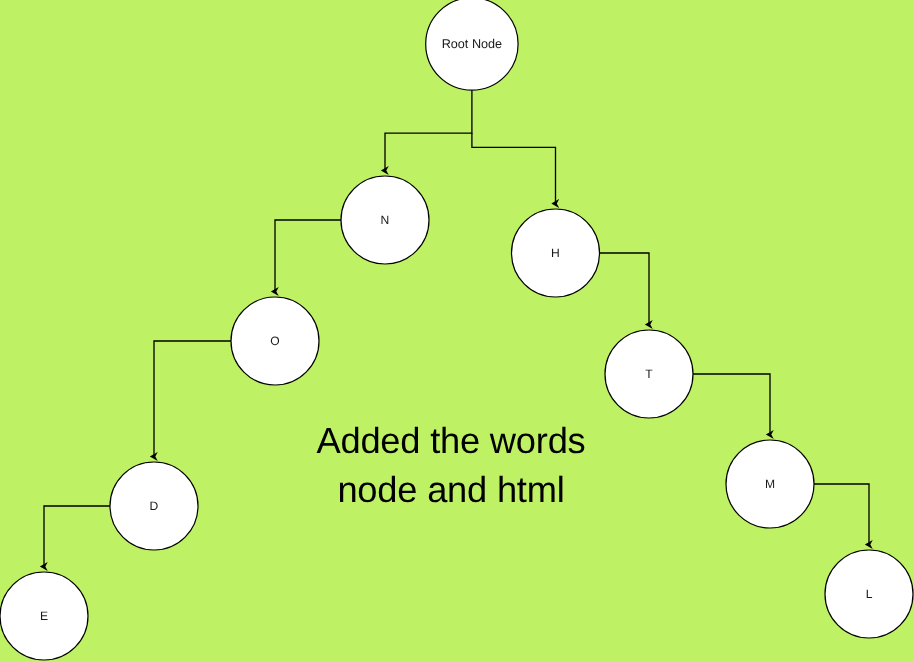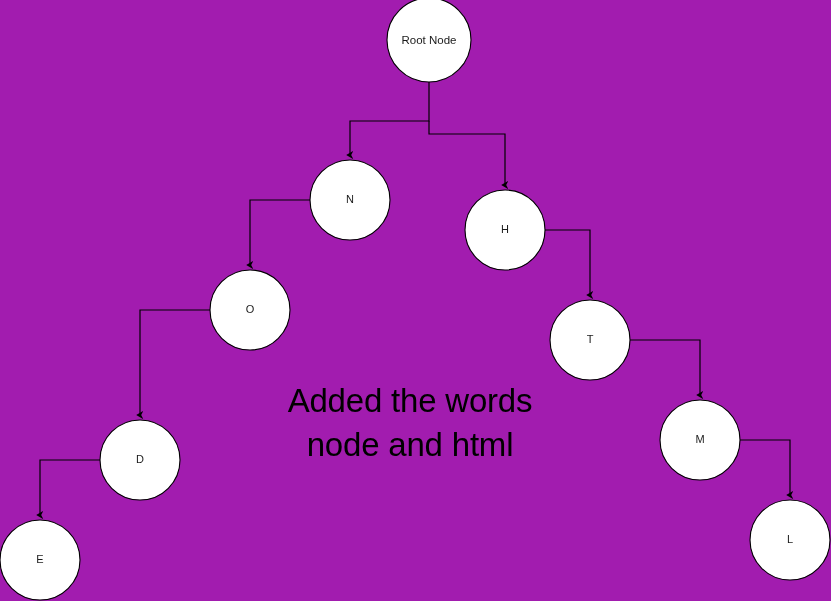--- a/index.html
+++ b/index.html
@@ -8,21 +8,21 @@
     padding: 0;
     background: #ffffff;
   }
   body {
     font-family: "Liberation Sans", sans-serif;
   }
   #canvas {
     position: relative;
     width: 831px;
     height: 601px;
-    background: #a21caf;
+    background: #bef264;
     overflow: hidden;
   }
   #diagram-svg {
     position: absolute;
     top: 0;
     left: 0;
     width: 831px;
     height: 601px;
     display: block;
   }

